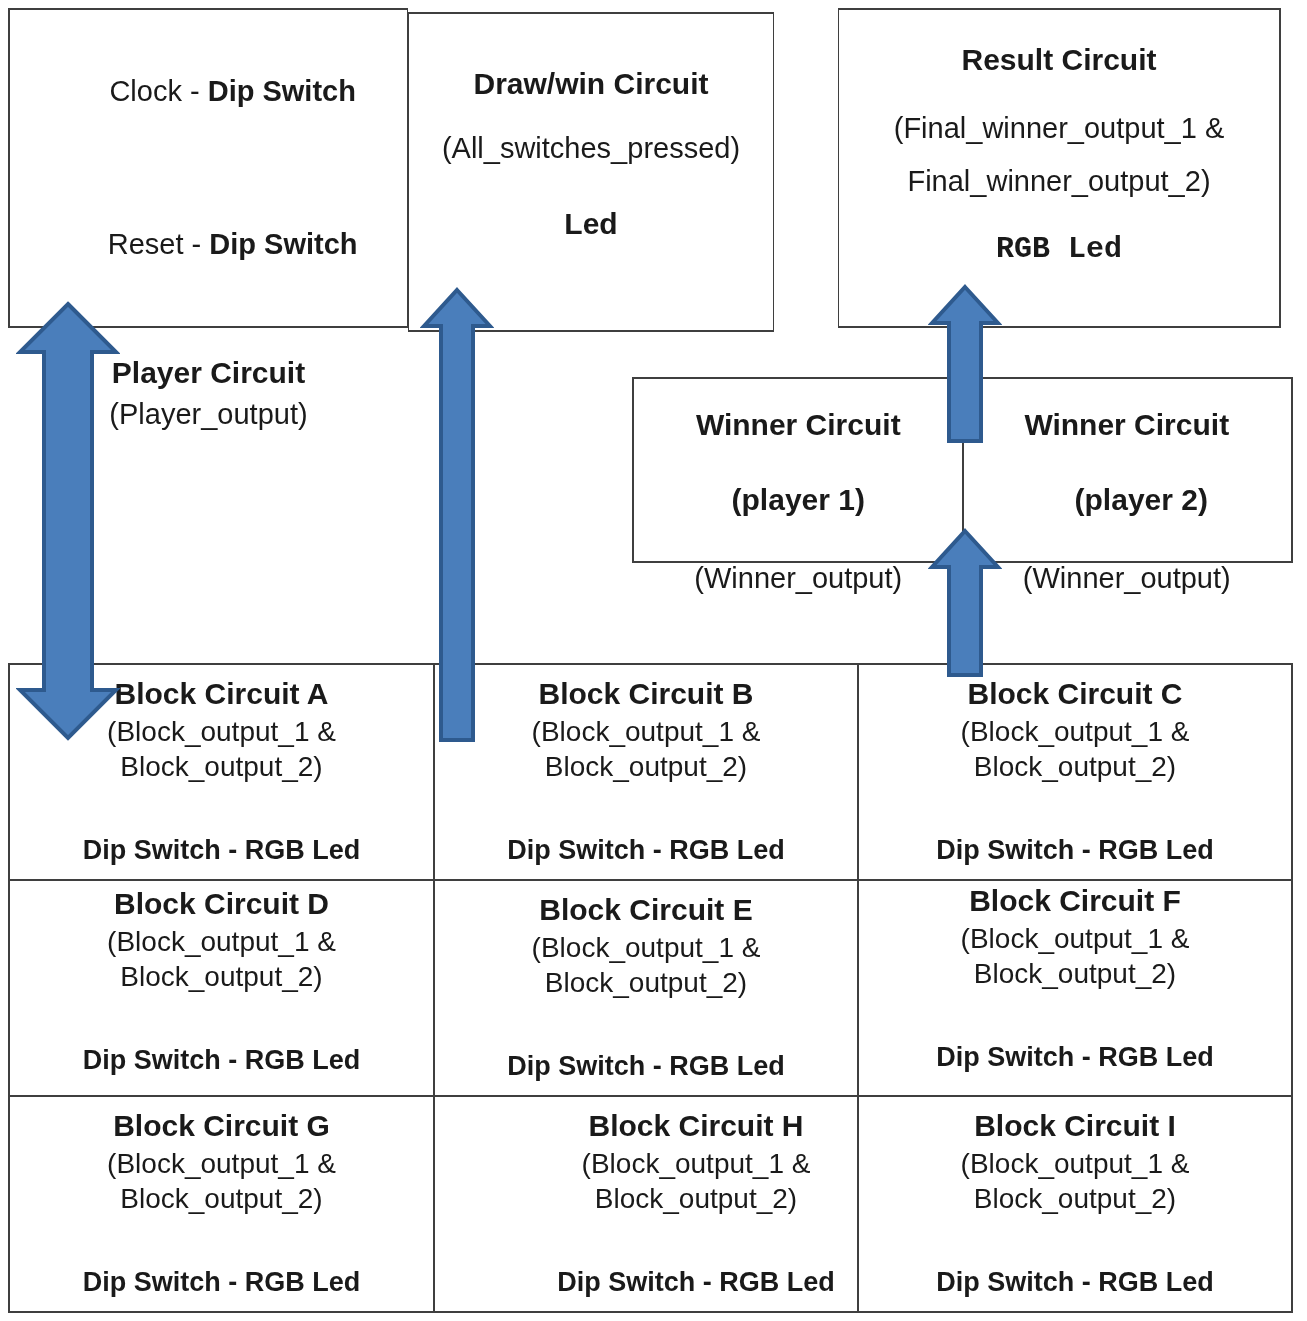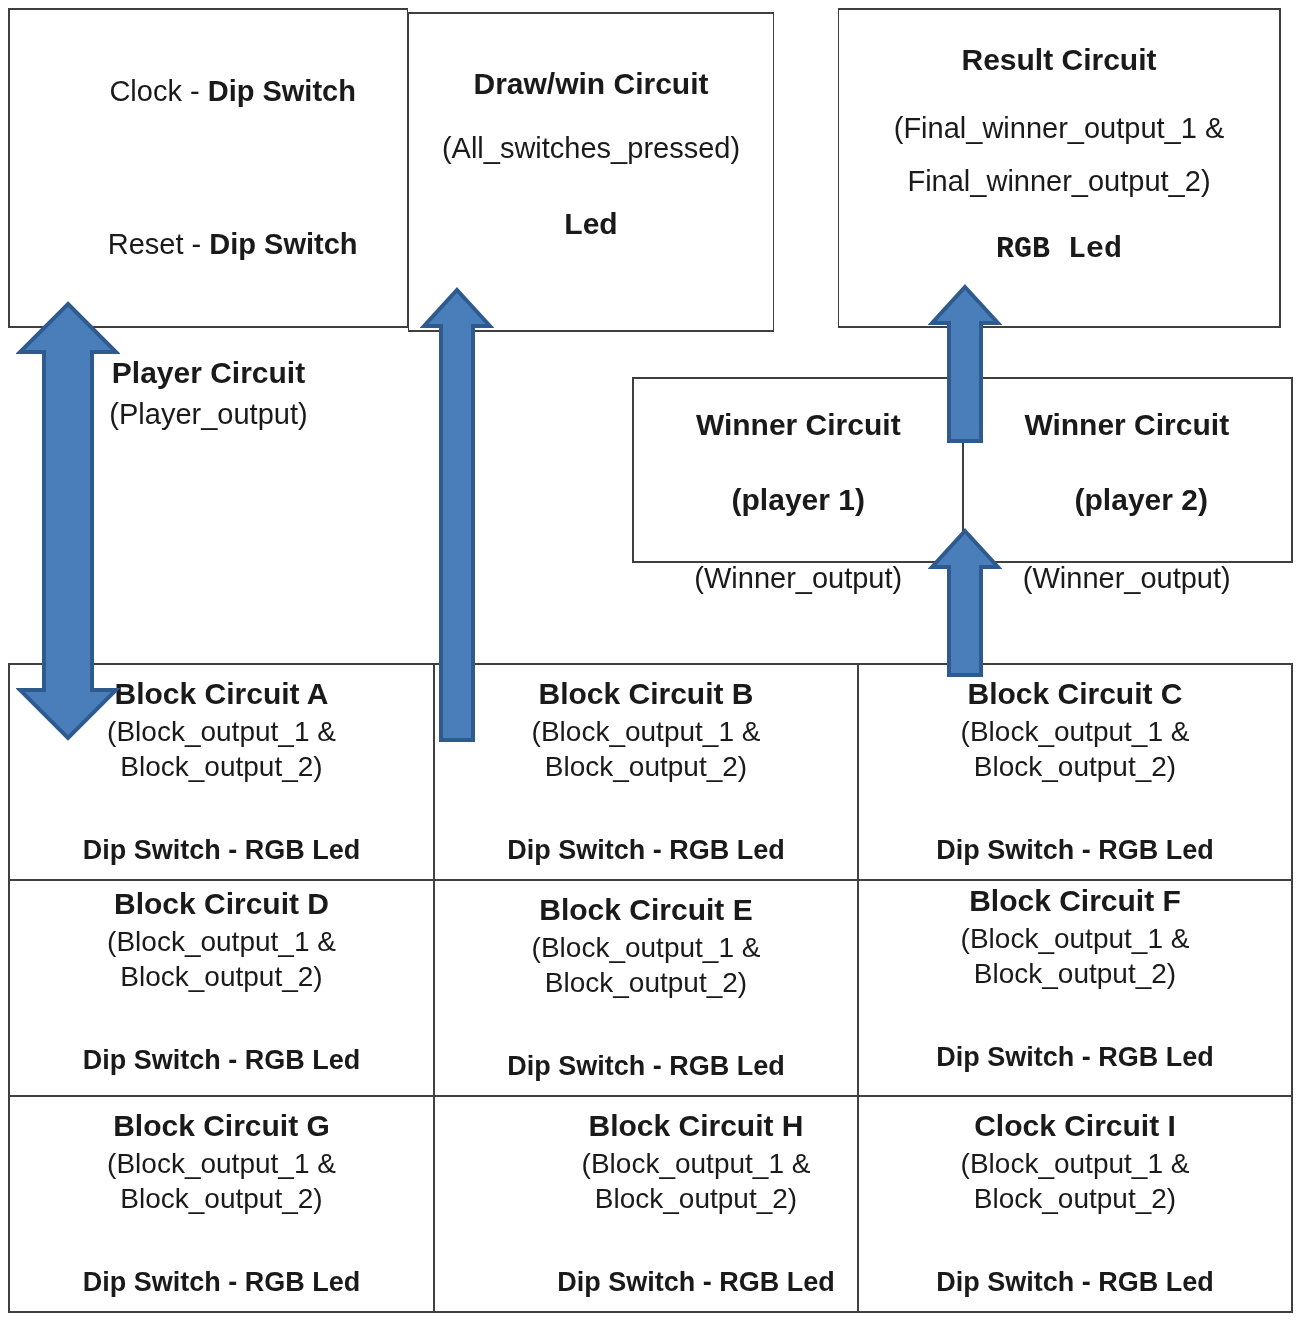--- a/index.html
+++ b/index.html
@@ -169,21 +169,21 @@
   </div>
 
   <div class="cell" style="left:447px; top:1097px; width:422px; height:214px;margin-left:38px;">
     <div class="t s-blk-title" style="margin-top:11px;">Block Circuit H</div>
     <div class="t s-blk-body" style="margin-top:4px;">(Block_output_1 &amp;</div>
     <div class="t s-blk-body" style="margin-top:2px;">Block_output_2)</div>
     <div class="t s-blk-foot" style="margin-top:52px;">Dip Switch - RGB Led</div>
   </div>
 
   <div class="cell" style="left:859px; top:1097px; width:432px; height:214px;">
-    <div class="t s-blk-title" style="margin-top:11px;">Clock Circuit I</div>
+    <div class="t s-blk-title" style="margin-top:11px;">Block Circuit I</div>
     <div class="t s-blk-body" style="margin-top:4px;">(Block_output_1 &amp;</div>
     <div class="t s-blk-body" style="margin-top:2px;">Block_output_2)</div>
     <div class="t s-blk-foot" style="margin-top:52px;">Dip Switch - RGB Led</div>
   </div>
 
   <div class="arrow" style="left:16px; top:300px; width:104px; height:442px;">
     <svg width="104" height="442" viewBox="0 0 104 442" xmlns="http://www.w3.org/2000/svg">
       <polygon points="52,4 100,52 76,52 76,390 100,390 52,438 4,390 28,390 28,52 4,52" fill="#4A7EBB" stroke="#2E5A8E" stroke-width="4" stroke-linejoin="miter"></polygon>
     </svg>
   </div>

